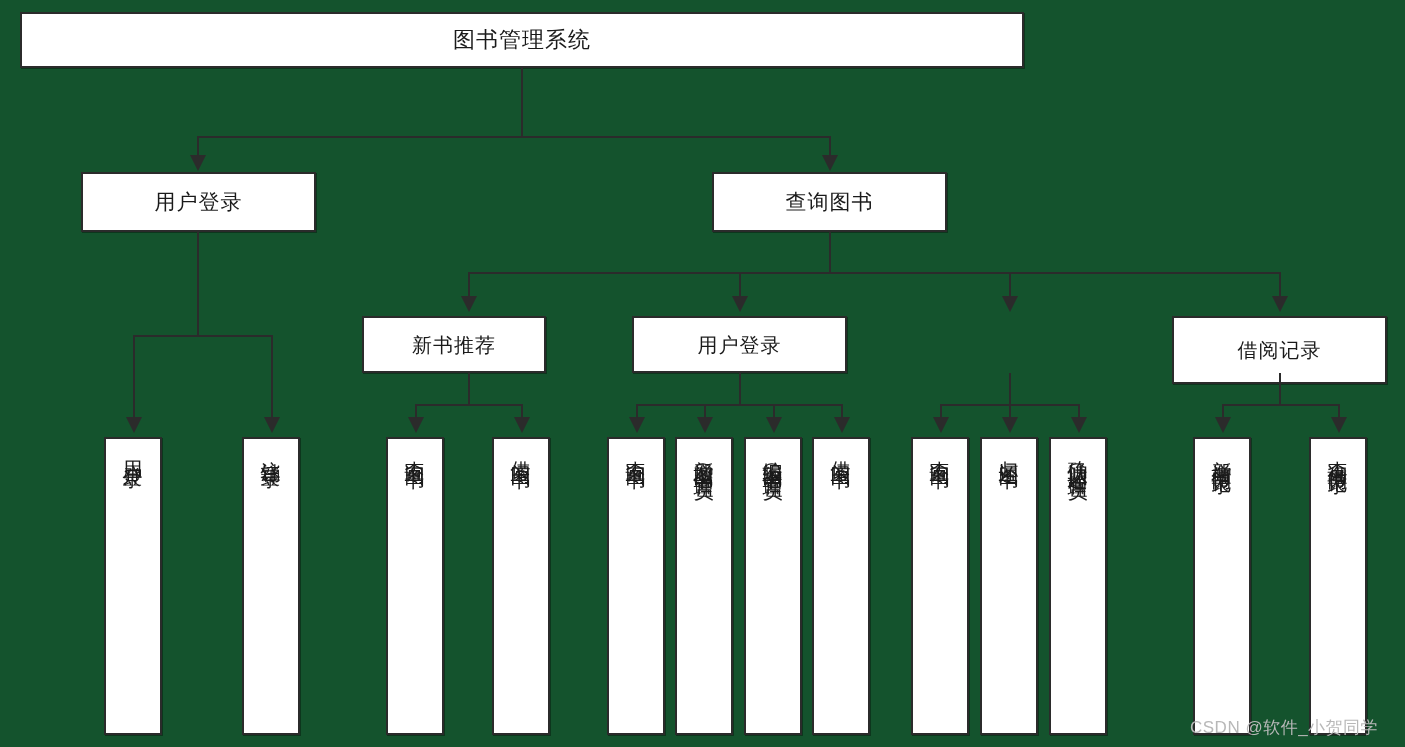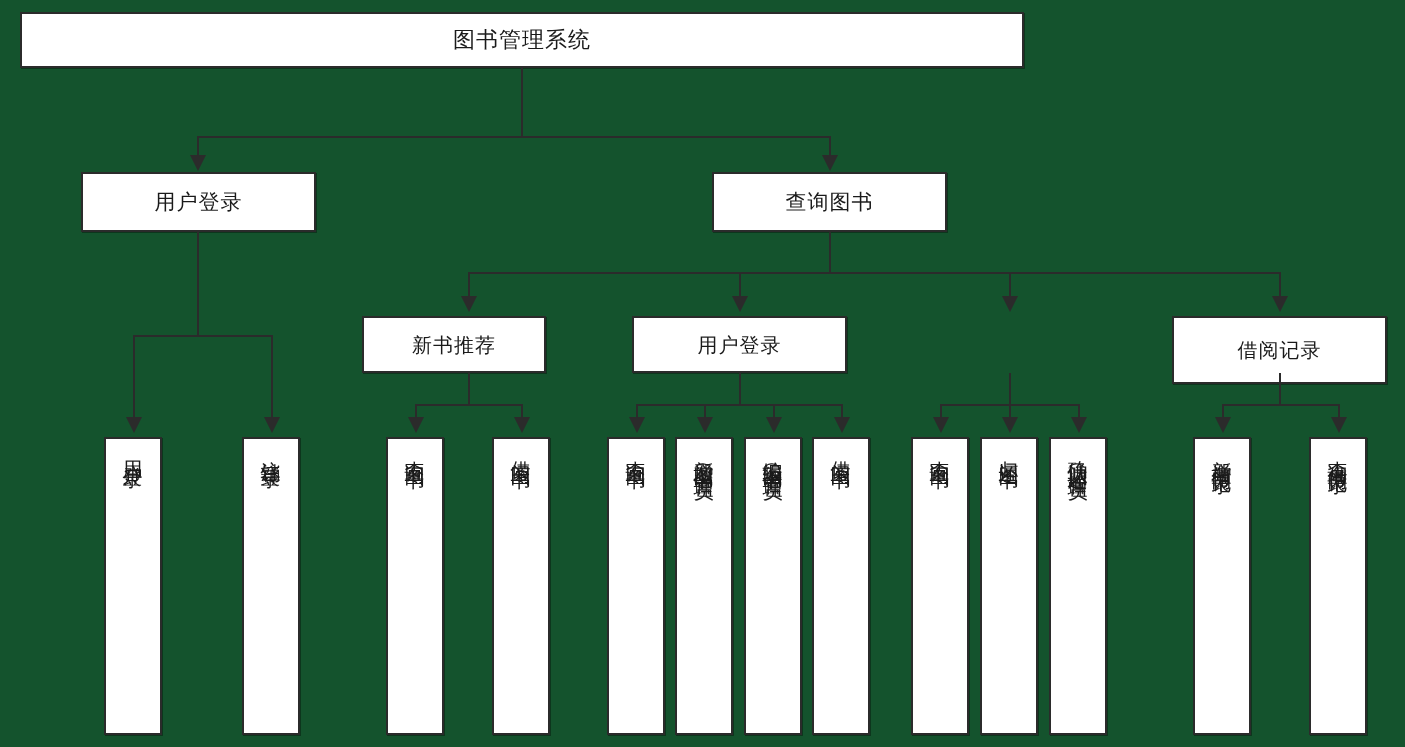--- a/index.html
+++ b/index.html
@@ -214,14 +214,15 @@
     <span class="node-label">确认归还（管理员）</span>
   </div>
 
   <div class="node leaf" style="left:1193px; top:437px; width:58px; height:298px;">
     <span class="node-label">新增借阅记录</span>
   </div>
   <div class="node leaf" style="left:1309px; top:437px; width:58px; height:298px;">
     <span class="node-label">查询借阅记录</span>
   </div>
 
+  <div id="watermark" style="left:1190px; top:716px;">CSDN @软件_小贺同学</div>
 
 </div>
 
 </body></html>

